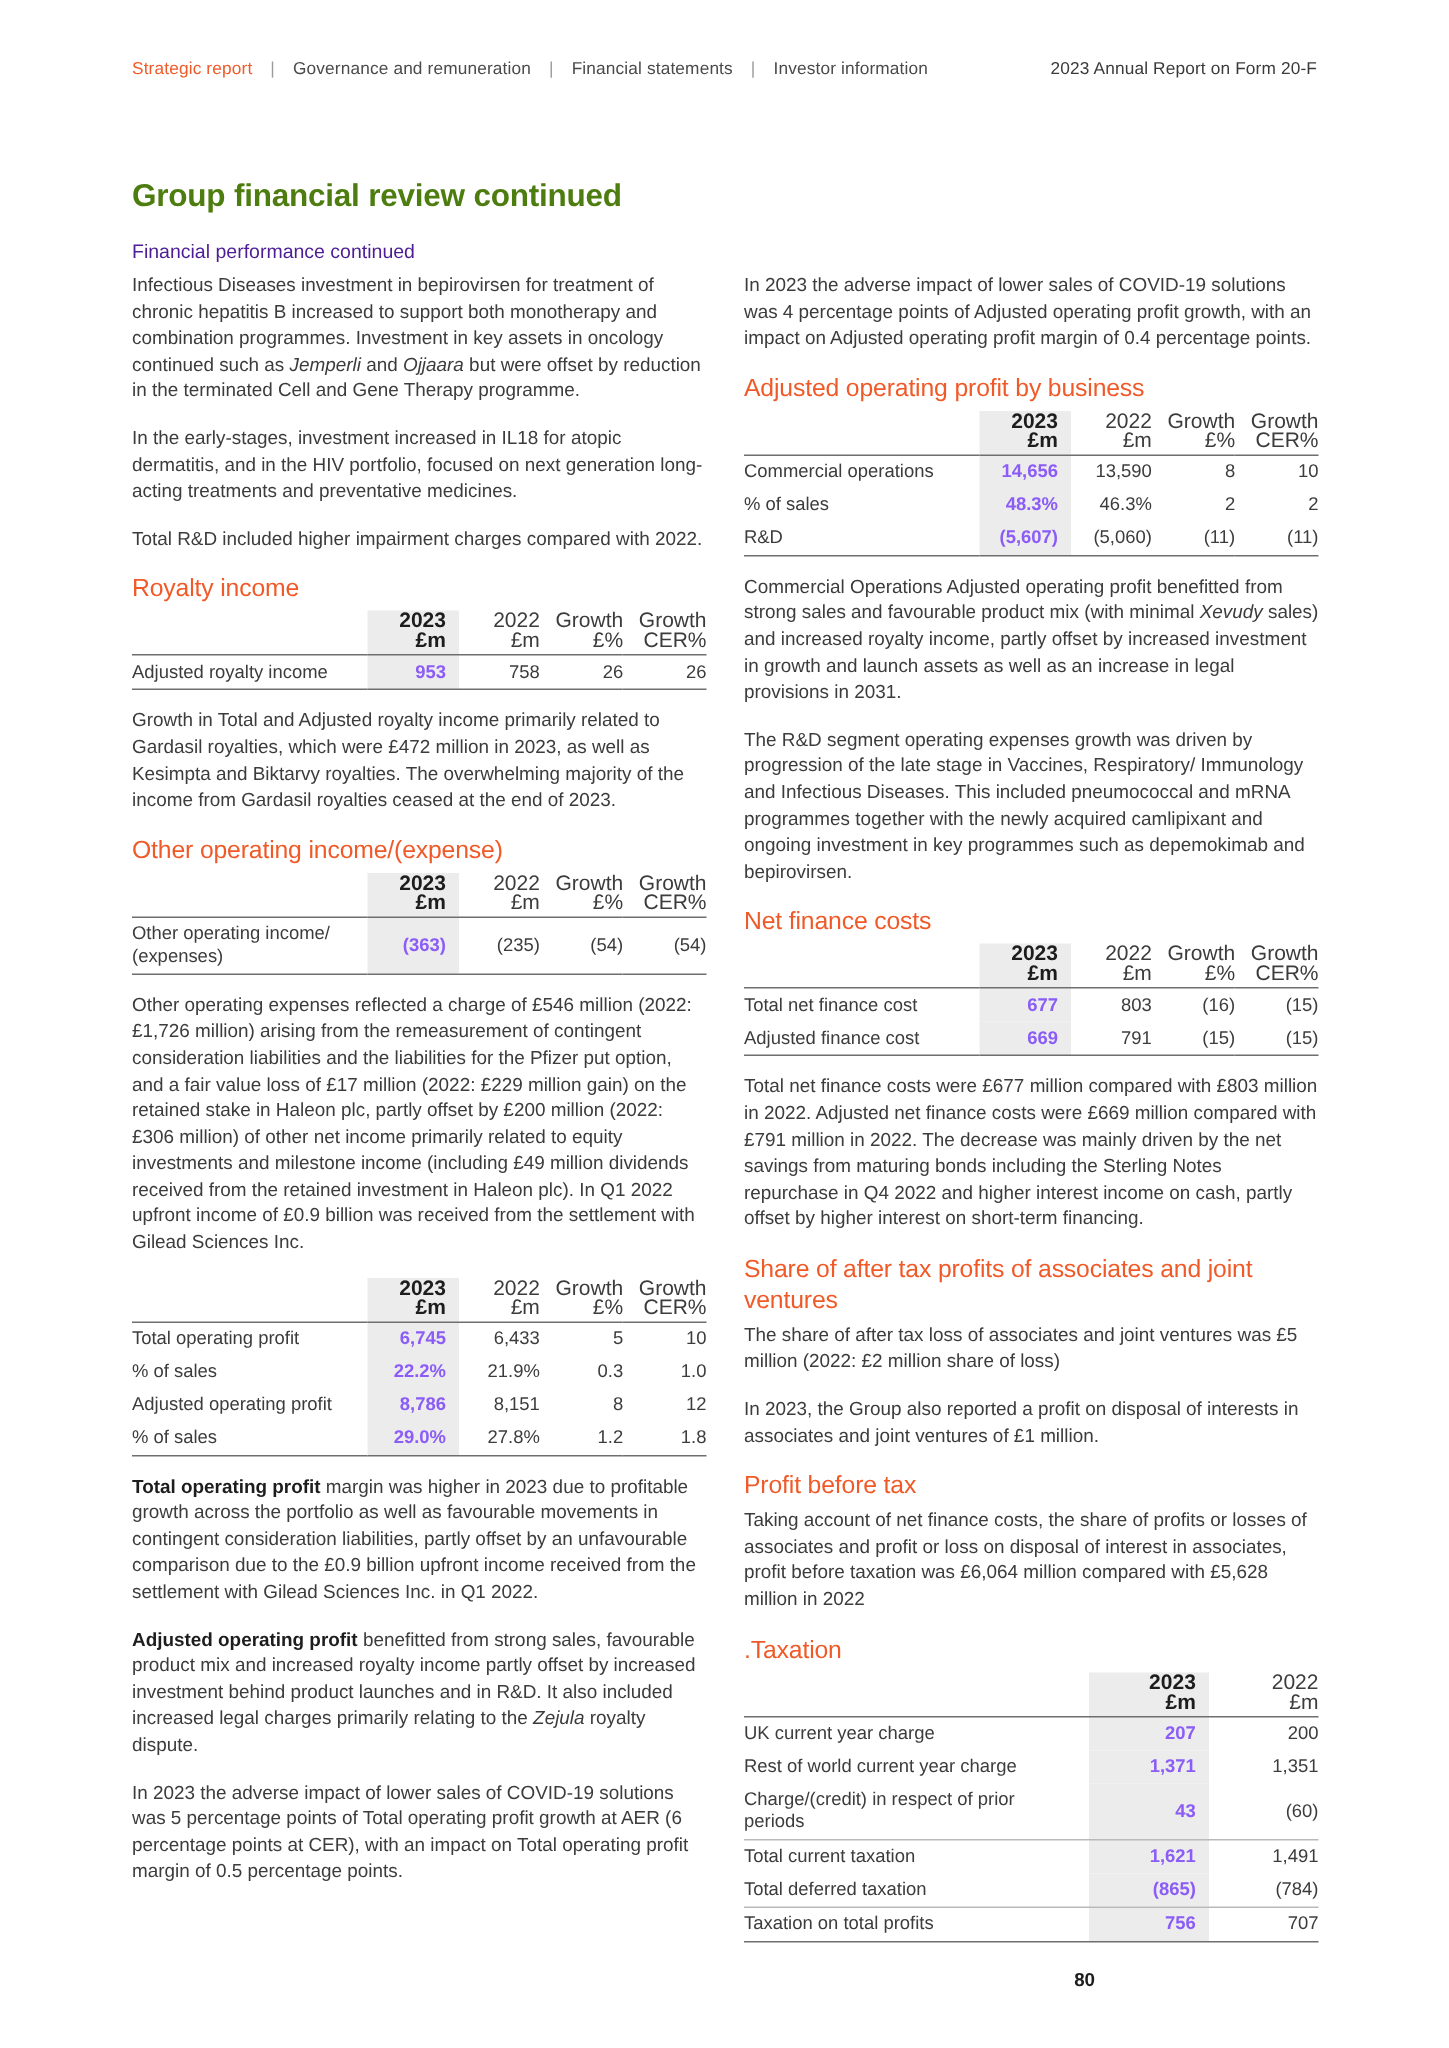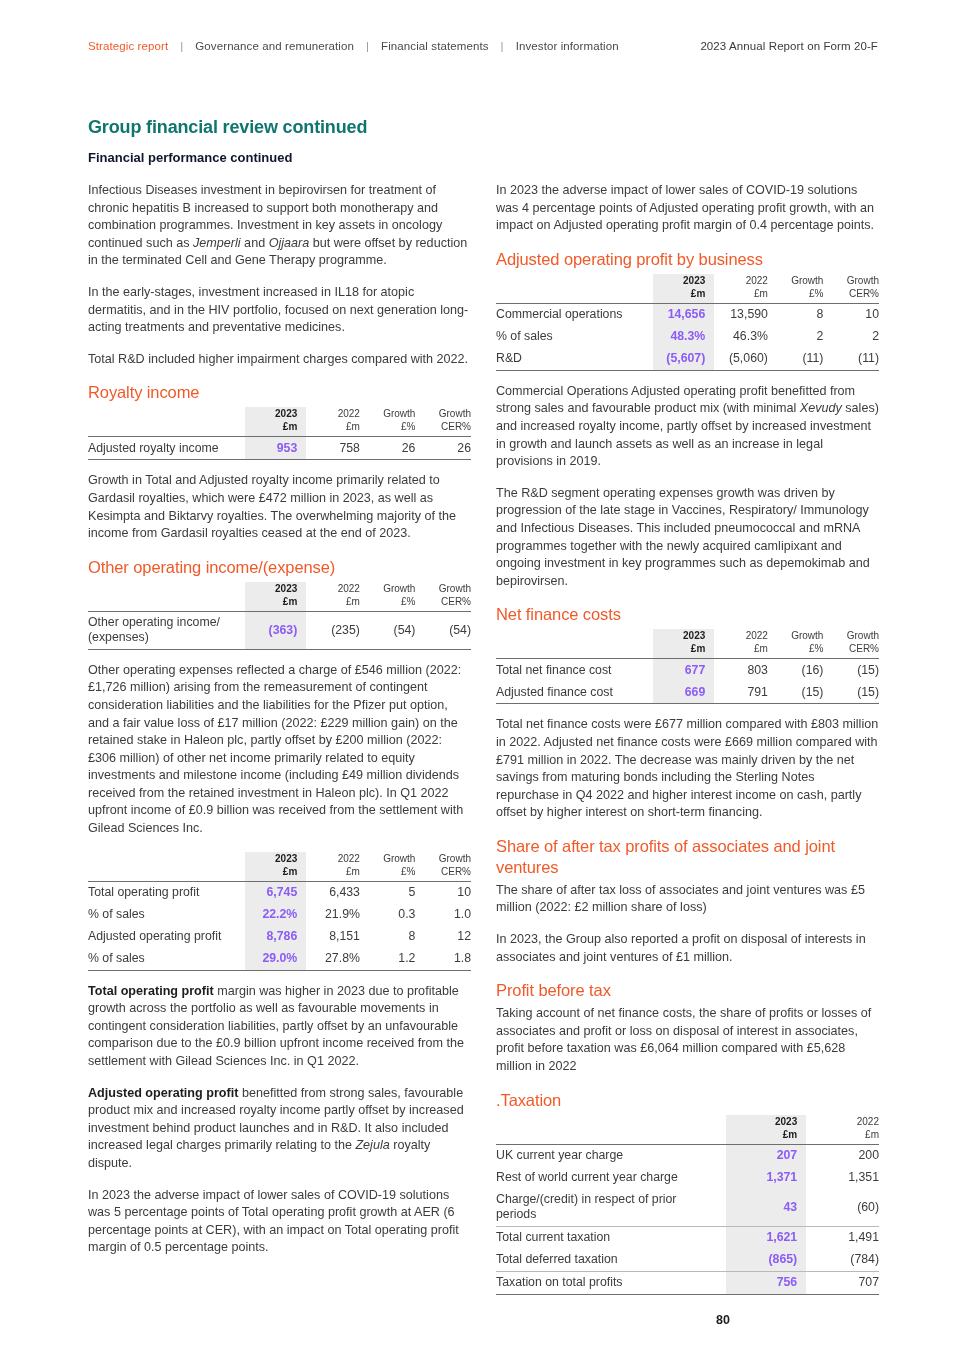--- a/index.html
+++ b/index.html
@@ -50,32 +50,32 @@
     margin-left: auto;
     white-space: nowrap;
     color: #3a3a3a;
   }
 
   
   .page-title {
     position: absolute;
     left: 88px;
     top: 105px;
-    font-size: 18px;
+    font-size: 21px;
     font-weight: bold;
-    color: #0f766e;
+    color: #4d7c0f;
     letter-spacing: -0.15px;
   }
   .sub-title {
     position: absolute;
     left: 88px;
-    top: 150px;
+    top: 160px;
     font-size: 13px;
-    font-weight: bold;
-    color: #0f172a;
+    font-weight: normal;
+    color: #4c1d95;
   }
 
   
   .col {
     position: absolute;
     top: 182px;
     width: 383px;
   }
   .col-left  { left: 88px; }
   .col-right { left: 496px; }
@@ -105,21 +105,21 @@
     border-collapse: collapse;
     margin: 4px 0 12px 0;
     font-size: 12.3px;
     color: #3c3c3c;
   }
   table.fin th {
     font-weight: normal;
     text-align: right;
     vertical-align: bottom;
     padding: 0 0 3px 0;
-    font-size: 10px;
+    font-size: 14px;
     line-height: 13px;
     color: #3c3c3c;
   }
   table.fin th.lbl { text-align: left; }
   table.fin th .yr { display: block; }
   table.fin th .unit { display: block; }
   table.fin th.hl .yr { font-weight: bold; color: #1d1d1d; }
   table.fin th.hl .unit { font-weight: bold; color: #1d1d1d; }
 
   table.fin td {
@@ -404,21 +404,21 @@
         <tr class="last-row">
           <td class="lbl">R&amp;D</td>
           <td class="hl hl-pad">(5,607)</td>
           <td>(5,060)</td>
           <td>(11)</td>
           <td>(11)</td>
         </tr>
       </tbody>
     </table>
 
-    <p class="body"><span>Commercial Operations Adjusted operating profit benefitted from strong sales and favourable product mix (with minimal </span><i>Xevudy</i><span> sales) and increased royalty income, partly offset by increased investment in growth and launch assets as well as an increase in legal provisions in 2019.</span></p>
+    <p class="body"><span>Commercial Operations Adjusted operating profit benefitted from strong sales and favourable product mix (with minimal </span><i>Xevudy</i><span> sales) and increased royalty income, partly offset by increased investment in growth and launch assets as well as an increase in legal provisions in 2031.</span></p>
 
     <p class="body">The R&amp;D segment operating expenses growth was driven by progression of the late stage in Vaccines, Respiratory/ Immunology and Infectious Diseases. This included pneumococcal and mRNA programmes together with the newly acquired camlipixant and ongoing investment in key programmes such as depemokimab and bepirovirsen.</p>
 
     <h2 class="sect">Net finance costs</h2>
 
     <table class="fin">
       <colgroup>
           <col class="c-lbl">
           <col class="c-y1">
           <col class="c-y2">

